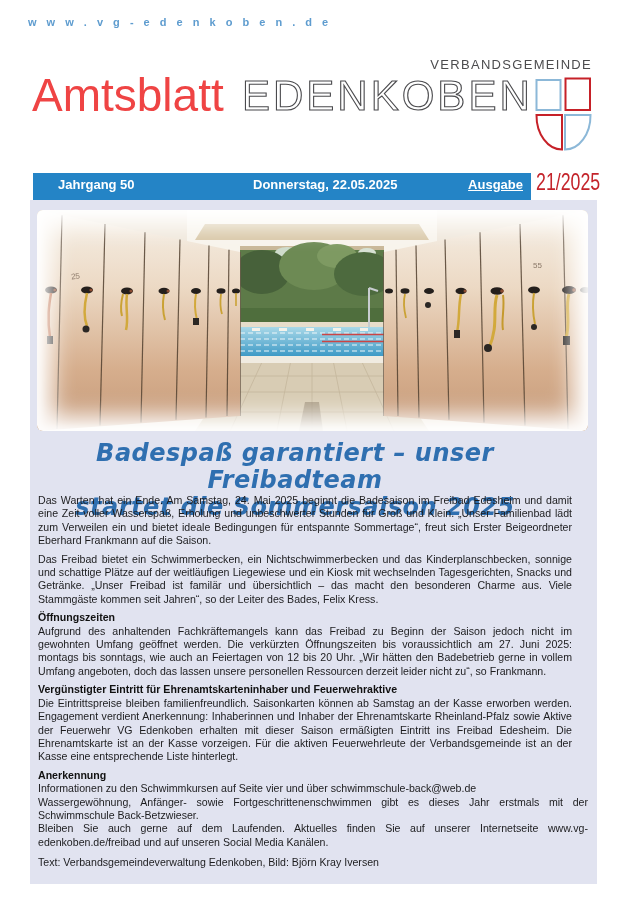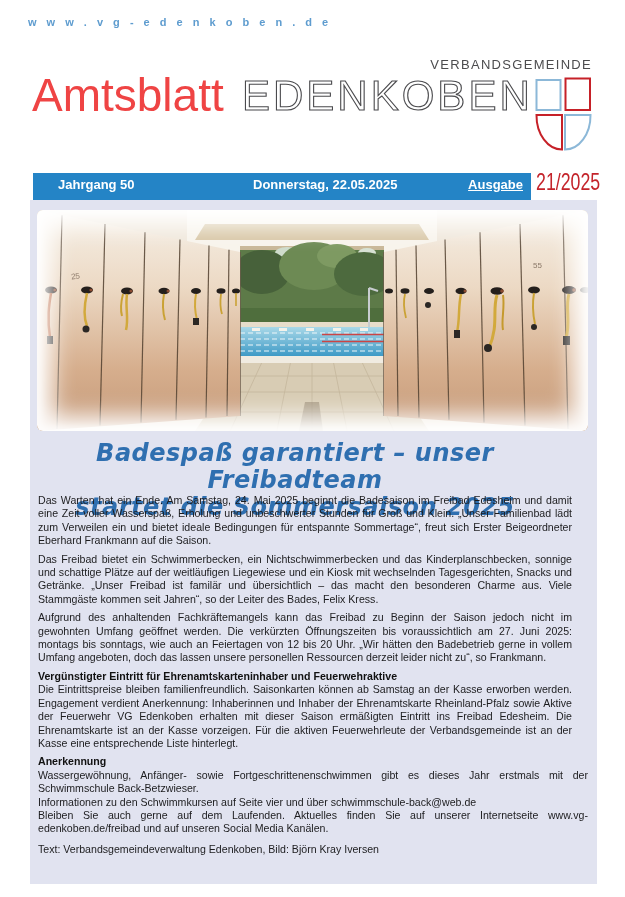--- a/index.html
+++ b/index.html
@@ -239,27 +239,28 @@
       <span class="locker-num ln-l">25</span>
       <span class="locker-num ln-r">55</span>
     </div>
 
     <h1 class="title"><span>Badespaß garantiert – unser Freibadteam</span><br><span>startet die Sommersaison 2025</span></h1>
 
     <div class="body-text">
       <p>Das Warten hat ein Ende. Am Samstag, 24. Mai 2025 beginnt die Badesaison im Freibad Edesheim und damit eine Zeit voller Wasserspaß, Erholung und unbeschwerter Stunden für Groß und Klein. „Unser Familienbad lädt zum Verweilen ein und bietet ideale Bedingungen für entspannte Sommertage“, freut sich Erster Beigeordneter Eberhard Frankmann auf die Saison.</p>
       <p>Das Freibad bietet ein Schwimmerbecken, ein Nichtschwimmerbecken und das Kinderplanschbecken, sonnige und schattige Plätze auf der weitläufigen Liegewiese und ein Kiosk mit wechselnden Tagesgerichten, Snacks und Getränke. „Unser Freibad ist familär und übersichtlich – das macht den besonderen Charme aus. Viele Stammgäste kommen seit Jahren“, so der Leiter des Bades, Felix Kress.</p>
 
+      <h3>Öffnungszeiten</h3>
       <p>Aufgrund des anhaltenden Fachkräftemangels kann das Freibad zu Beginn der Saison jedoch nicht im gewohnten Umfang geöffnet werden. Die verkürzten Öffnungszeiten bis voraussichtlich am 27. Juni 2025: montags bis sonntags, wie auch an Feiertagen von 12 bis 20 Uhr. „Wir hätten den Badebetrieb gerne in vollem Umfang angeboten, doch das lassen unsere personellen Ressourcen derzeit leider nicht zu“, so Frankmann.</p>
 
       <h3>Vergünstigter Eintritt für Ehrenamtskarteninhaber und Feuerwehraktive</h3>
       <p>Die Eintrittspreise bleiben familienfreundlich. Saisonkarten können ab Samstag an der Kasse erworben werden. Engagement verdient Anerkennung: Inhaberinnen und Inhaber der Ehrenamtskarte Rheinland-Pfalz sowie Aktive der Feuerwehr VG Edenkoben erhalten mit dieser Saison ermäßigten Eintritt ins Freibad Edesheim. Die Ehrenamtskarte ist an der Kasse vorzeigen. Für die aktiven Feuerwehrleute der Verbandsgemeinde ist an der Kasse eine entsprechende Liste hinterlegt.</p>
 
       <h3>Anerkennung</h3>
+      <p class="nl">Informationen zu den Schwimmkursen auf Seite vier und über schwimmschule-back@web.de</p>
       <p class="nl">Wassergewöhnung, Anfänger- sowie Fortgeschrittenenschwimmen gibt es dieses Jahr erstmals mit der Schwimmschule Back-Betzwieser.</p>
-      <p class="nl">Informationen zu den Schwimmkursen auf Seite vier und über schwimmschule-back@web.de</p>
       <p class="nl">Bleiben Sie auch gerne auf dem Laufenden. Aktuelles finden Sie auf unserer Internetseite www.vg-edenkoben.de/freibad und auf unseren Social Media Kanälen.</p>
 
       <p class="credit">Text: Verbandsgemeindeverwaltung Edenkoben, Bild: Björn Kray Iversen</p>
     </div>
 
   </div>
 </div>
 
 </body></html>

